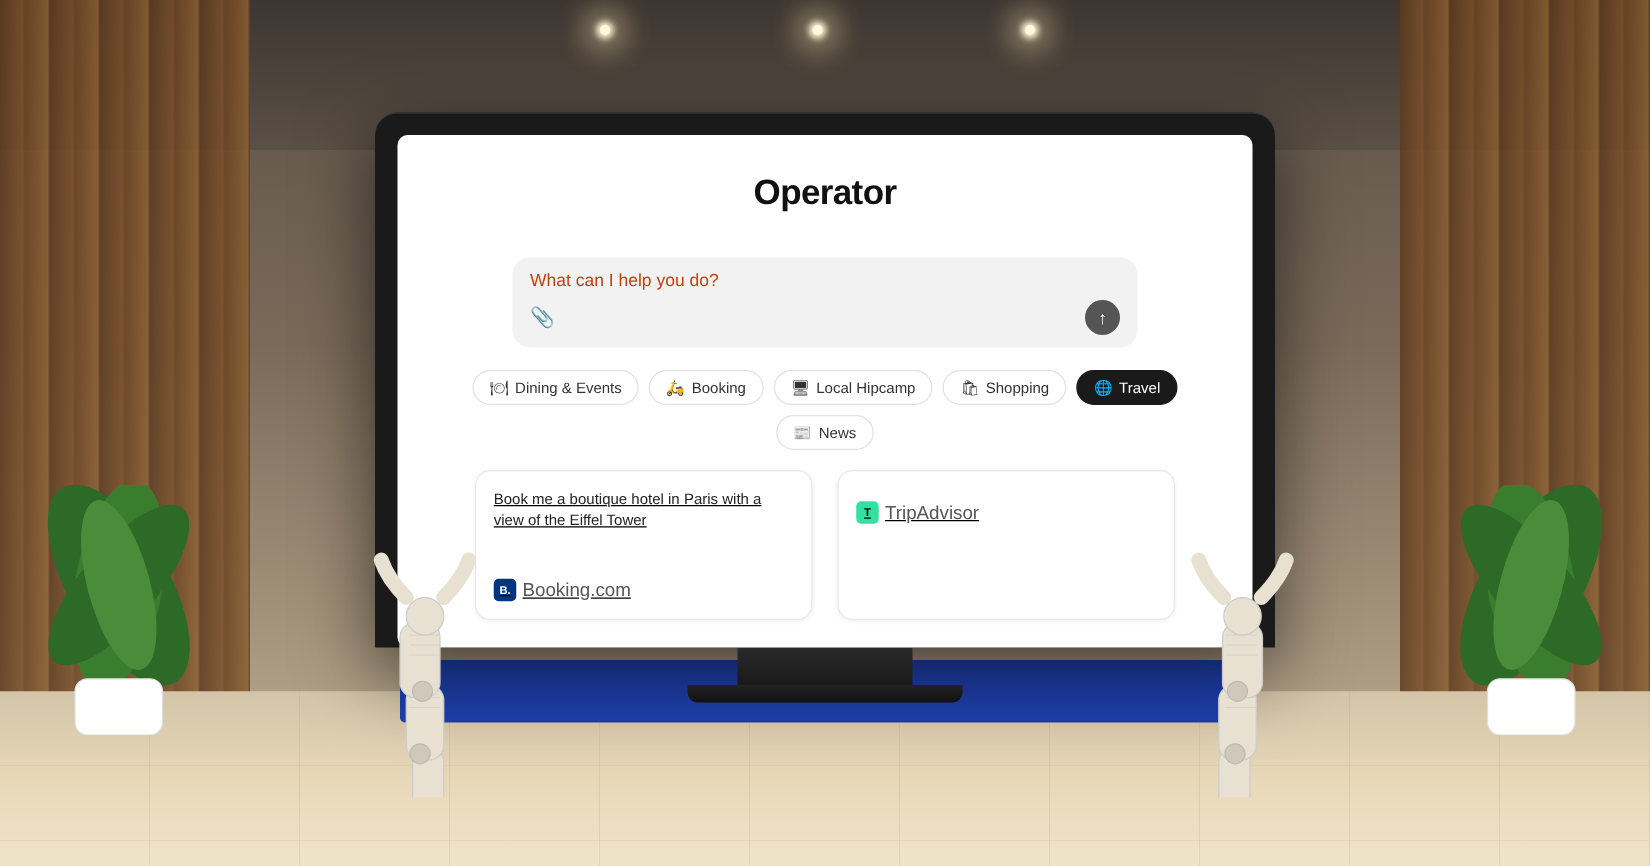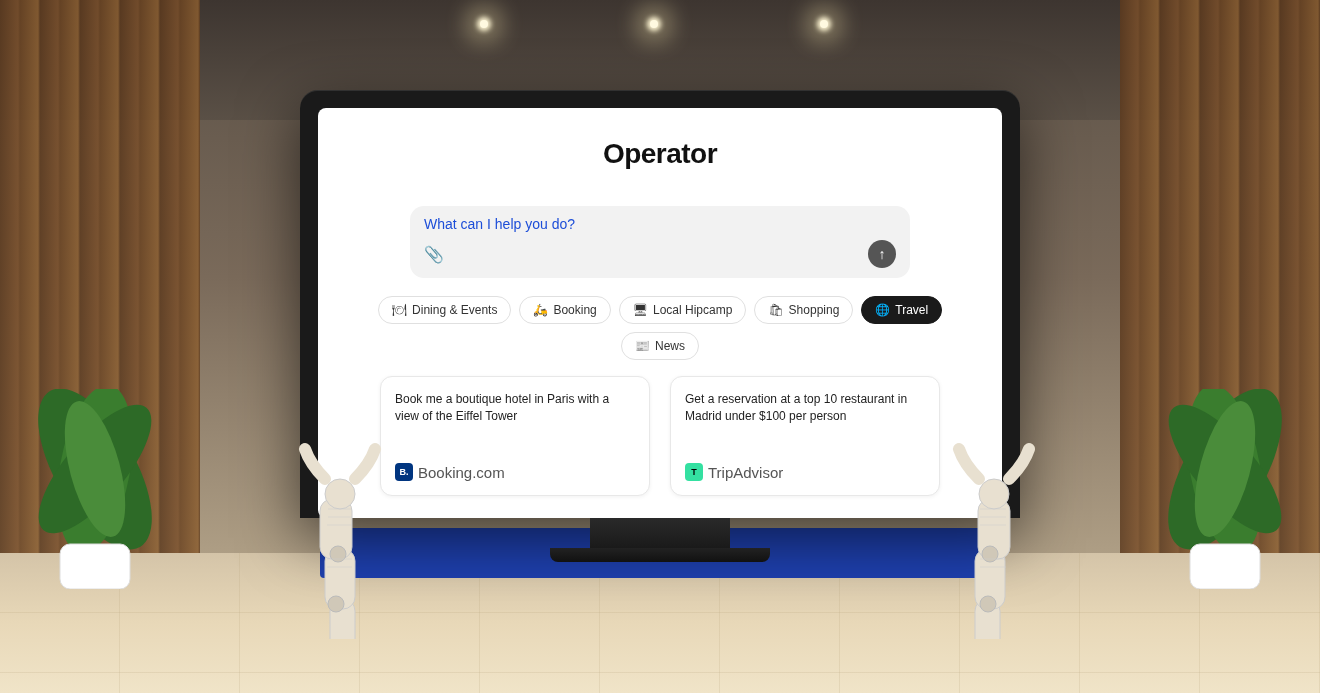--- a/index.html
+++ b/index.html
@@ -176,21 +176,21 @@
       margin-bottom: 18px;
     }
 
     .search-input-row {
       display: flex;
       align-items: center;
       justify-content: space-between;
     }
 
     .search-placeholder {
-      color: #1d4ed8;
+      color: #c2410c;
       font-size: 14px;
     }
 
     .search-bottom-row {
       display: flex;
       align-items: center;
       justify-content: space-between;
       margin-top: 8px;
     }
 
@@ -247,20 +247,21 @@
     .pill-icon {
       font-size: 12px;
     }
 
     
     .cards-row {
       display: flex;
       gap: 20px;
       width: 100%;
       max-width: 560px;
+      text-decoration: underline;
     }
 
     .card {
       flex: 1;
       background: white;
       border-radius: 12px;
       border: 1px solid #e8e8e8;
       padding: 14px;
       cursor: pointer;
       box-shadow: 0 1px 4px rgba(0,0,0,0.06);
@@ -400,21 +401,20 @@
 
         <div class="cards-row">
         <div class="card">
       <div class="card-text">Book me a boutique hotel in Paris with a view of the Eiffel Tower</div>
       <div class="card-footer">
         <div class="card-logo" style="background:#003580;color:white;">B.</div>
         <span class="card-brand-name">Booking.com</span>
       </div>
     </div>
             <div class="card">
-      <div class="card-text">Get a reservation at a top 10 restaurant in Madrid under $100 per person</div>
       <div class="card-footer">
         <div class="card-logo" style="background:#34e0a1;color:black;">T</div>
         <span class="card-brand-name">TripAdvisor</span>
       </div>
     </div>
           </div>
 
       </div>
     </div>
   </div>

